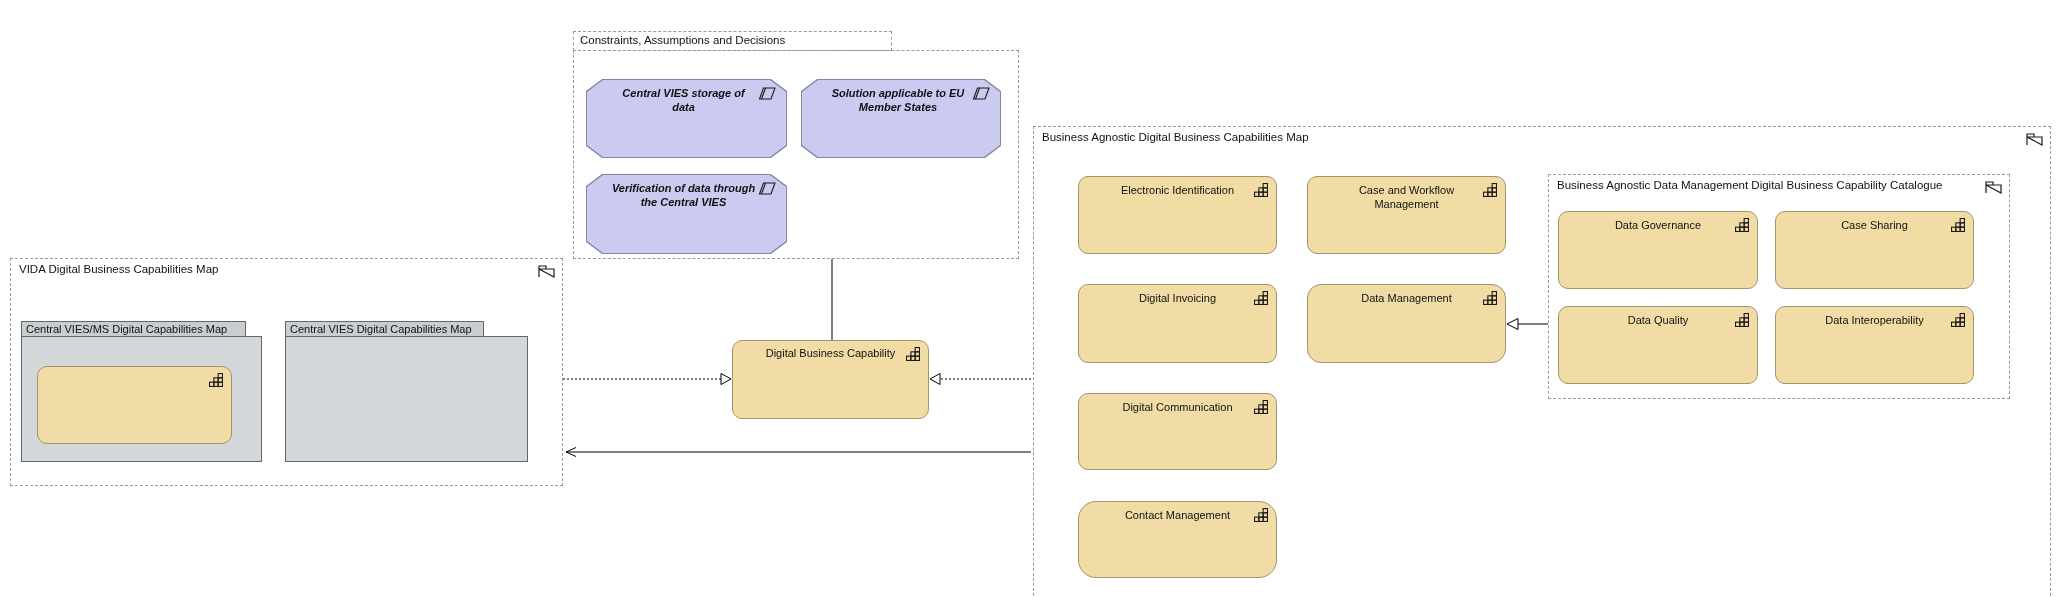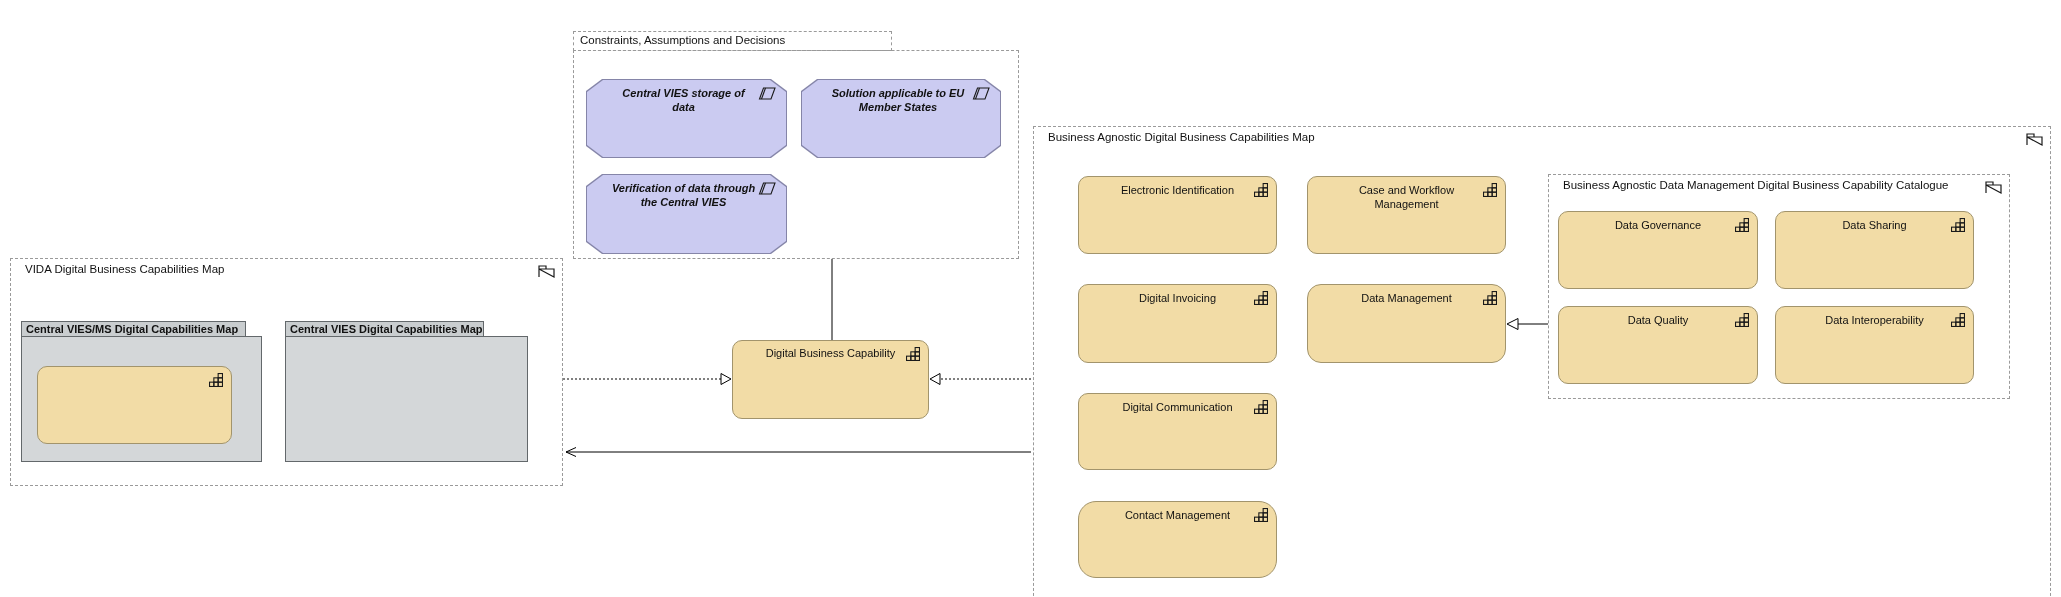--- a/index.html
+++ b/index.html
@@ -4,31 +4,31 @@
 <style>
   html,body{margin:0;padding:0;background:#ffffff;}
   .canvas{
     position:relative;width:2061px;height:597px;background:#ffffff;
     font-family:"Liberation Sans",sans-serif;color:#111;overflow:hidden;margin-top:21px;
   }
   .canvas *{box-sizing:border-box;}
 
   
   .dgroup{position:absolute;border:1px dashed #9a9a9a;background:transparent;}
-  .dgroup-label{position:absolute;top:4px;left:14px;font-size:11.5px;white-space:nowrap;}
+  .dgroup-label{position:absolute;top:4px;left:8px;font-size:11.5px;white-space:nowrap;}
   .folder-icon{position:absolute;top:5px;right:7px;width:17px;height:13px;}
 
   
   .ctab{position:absolute;border:1px dashed #9a9a9a;background:#fff;font-size:11.5px;
         padding:2px 6px;white-space:nowrap;}
   .cbody{position:absolute;border:1px dashed #9a9a9a;background:transparent;}
 
   
   .gtab{position:absolute;background:#c9cdcf;border:1px solid #63686b;
-        font-size:11px;line-height:12px;padding:1px 4px;white-space:nowrap;overflow:hidden;font-weight:bold;}
+        font-size:11px;line-height:12px;padding:1px 4px;white-space:nowrap;overflow:hidden;}
   .gbody{position:absolute;background:#d4d7d9;border:1px solid #63686b;}
 
   
   .cap{position:absolute;background:#f2dca6;border:1px solid #a2946c;border-radius:10px;}
   .cap-label{padding:6px 20px 0 20px;text-align:center;font-size:11px;line-height:1.3;}
   .cap-icon{position:absolute;top:6px;right:8px;width:14px;height:14px;}
 
   
   .mot{position:absolute;}
   .mot-o{position:absolute;inset:0;background:#8585a8;
@@ -268,21 +268,21 @@
       <rect x="4.5" y="4.5" width="4" height="4"></rect>
       <rect x="8.5" y="4.5" width="4" height="4"></rect>
       <rect x="0.5" y="8.5" width="4" height="4"></rect>
       <rect x="4.5" y="8.5" width="4" height="4"></rect>
       <rect x="8.5" y="8.5" width="4" height="4"></rect>
     </g>
   </svg>
 </span>
   </div>
   <div class="cap" style="left:1775px;top:190px;width:199px;height:78px;">
-    <div class="cap-label">Data Sharing</div>
+    <div class="cap-label">Case Sharing</div>
     <span class="cap-icon icon-cap">
   <svg viewBox="0 0 13 13" xmlns="http://www.w3.org/2000/svg">
     <g fill="none" stroke="#1a1a1a" stroke-width="1">
       <rect x="8.5" y="0.5" width="4" height="4"></rect>
       <rect x="4.5" y="4.5" width="4" height="4"></rect>
       <rect x="8.5" y="4.5" width="4" height="4"></rect>
       <rect x="0.5" y="8.5" width="4" height="4"></rect>
       <rect x="4.5" y="8.5" width="4" height="4"></rect>
       <rect x="8.5" y="8.5" width="4" height="4"></rect>
     </g>

